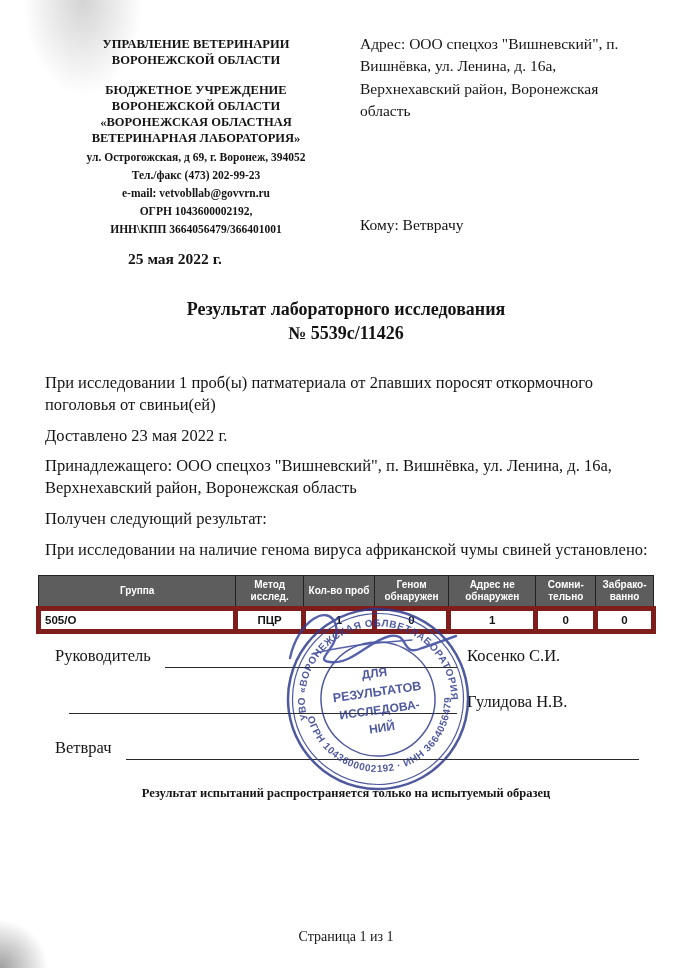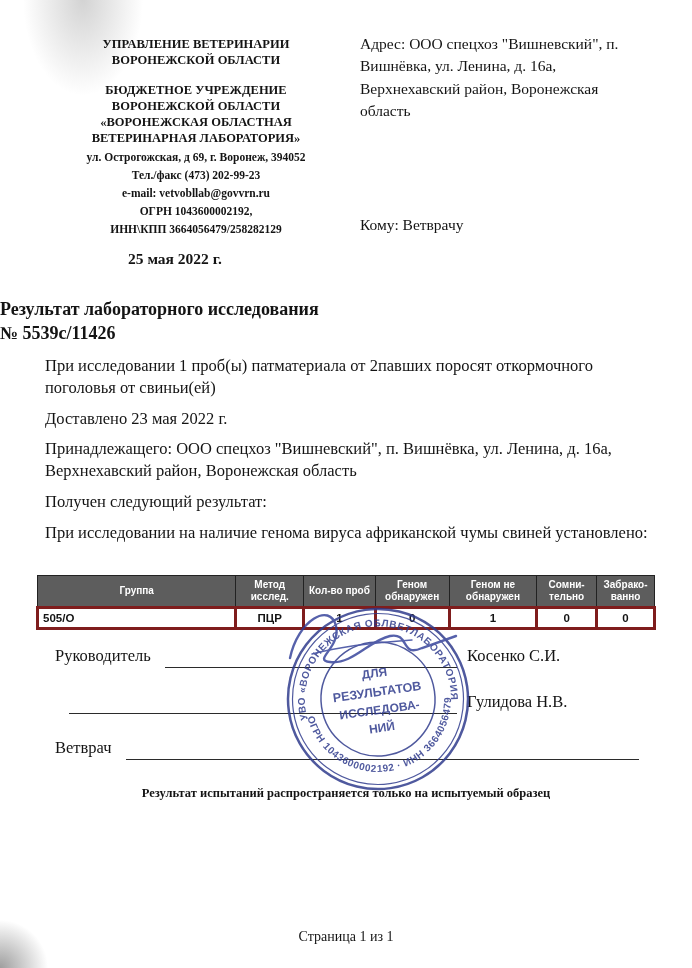--- a/index.html
+++ b/index.html
@@ -39,44 +39,44 @@
     position:absolute; top:33px; left:360px; width:280px;
     font-size:15.5px; line-height:1.45;
   }
   .recipient-to{
     position:absolute; top:216px; left:360px;
     font-size:15.5px;
   }
 
   .doc-title{
     position:absolute; top:297px; left:0; width:100%;
-    text-align:left; font-weight:bold; font-size:18px; line-height:1.35;
+    text-align:center; font-weight:bold; font-size:18px; line-height:1.35;
   }
 
   .body-text{
-    position:absolute; top:355px; left:45px; width:604px;
+    position:absolute; top:372px; left:45px; width:604px;
     font-size:16.5px; line-height:1.32;
   }
   .body-text p{ margin-bottom:9px; }
 
   table.result-table{
     position:absolute; top:575px; left:36px; width:620px;
     border-collapse:collapse;
     font-family:"Liberation Sans", sans-serif;
     border-radius:18px;
   }
   .result-table th{
     background:#5d5d5d; color:#fff;
     font-size:10px; font-weight:bold; line-height:1.2;
     border:1px solid #222;
     padding:3px 2px;
     white-space:pre-line; text-align:center; vertical-align:middle;
   }
   .result-table td{
-    border:3px solid #7f1d1d;
+    border:5px solid #7f1d1d;
     font-size:11.5px; font-weight:bold;
     text-align:center; padding:3px 4px; height:20px;
     background:#fff;
   }
   .result-table td.cell-left{ text-align:left; }
 
   .signatures{
     position:absolute; top:646px; left:55px; width:594px;
     font-size:16.5px; z-index:1;
   }
@@ -109,21 +109,21 @@
     <div class="lh-org1">УПРАВЛЕНИЕ ВЕТЕРИНАРИИ
 ВОРОНЕЖСКОЙ ОБЛАСТИ</div>
     <div class="lh-org2">БЮДЖЕТНОЕ УЧРЕЖДЕНИЕ
 ВОРОНЕЖСКОЙ ОБЛАСТИ
 «ВОРОНЕЖСКАЯ ОБЛАСТНАЯ
 ВЕТЕРИНАРНАЯ ЛАБОРАТОРИЯ»</div>
     <div class="lh-contact">ул. Острогожская, д 69, г. Воронеж, 394052</div>
     <div class="lh-contact">Тел./факс  (473) 202-99-23</div>
     <div class="lh-contact">e-mail:  vetvobllab@govvrn.ru</div>
     <div class="lh-contact">ОГРН 1043600002192,</div>
-    <div class="lh-contact">ИНН\КПП 3664056479/258282129</div>
+    <div class="lh-contact">ИНН\КПП 3664056479/366401001</div>
   </div>
 
   <div class="doc-date">25 мая 2022 г.</div>
 
   <div class="recipient-address">Адрес: ООО спецхоз "Вишневский", п. Вишнёвка, ул. Ленина, д. 16а, Верхнехавский район, Воронежская область</div>
   <div class="recipient-to">Кому: Ветврачу</div>
 
   <div class="doc-title">
     <div>Результат лабораторного исследования</div>
     <div>№ 5539с/11426</div>
@@ -148,21 +148,21 @@
         <col style="width:58px">
     </colgroup>
     <thead>
       <tr>
         <th>Группа</th>
         <th>Метод
 исслед.</th>
         <th>Кол-во проб</th>
         <th>Геном
 обнаружен</th>
-        <th>Геном не
+        <th>Адрес не
 обнаружен</th>
         <th>Сомни-
 тельно</th>
         <th>Забрако-
 ванно</th>
       </tr>
     </thead>
     <tbody>
       <tr>
         <td class="cell-left">505/О</td>

